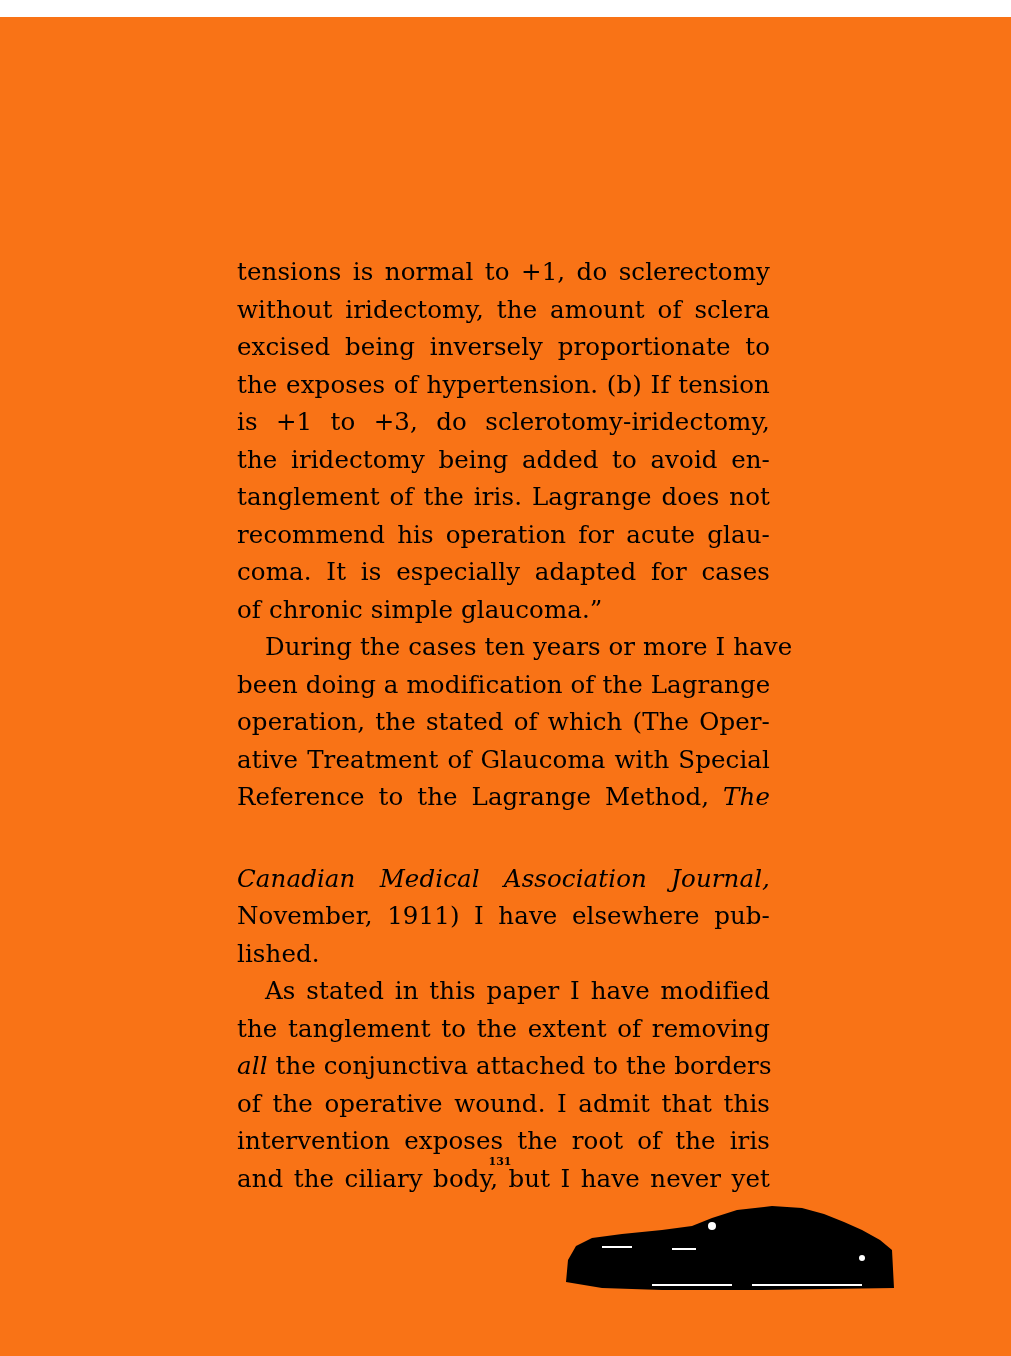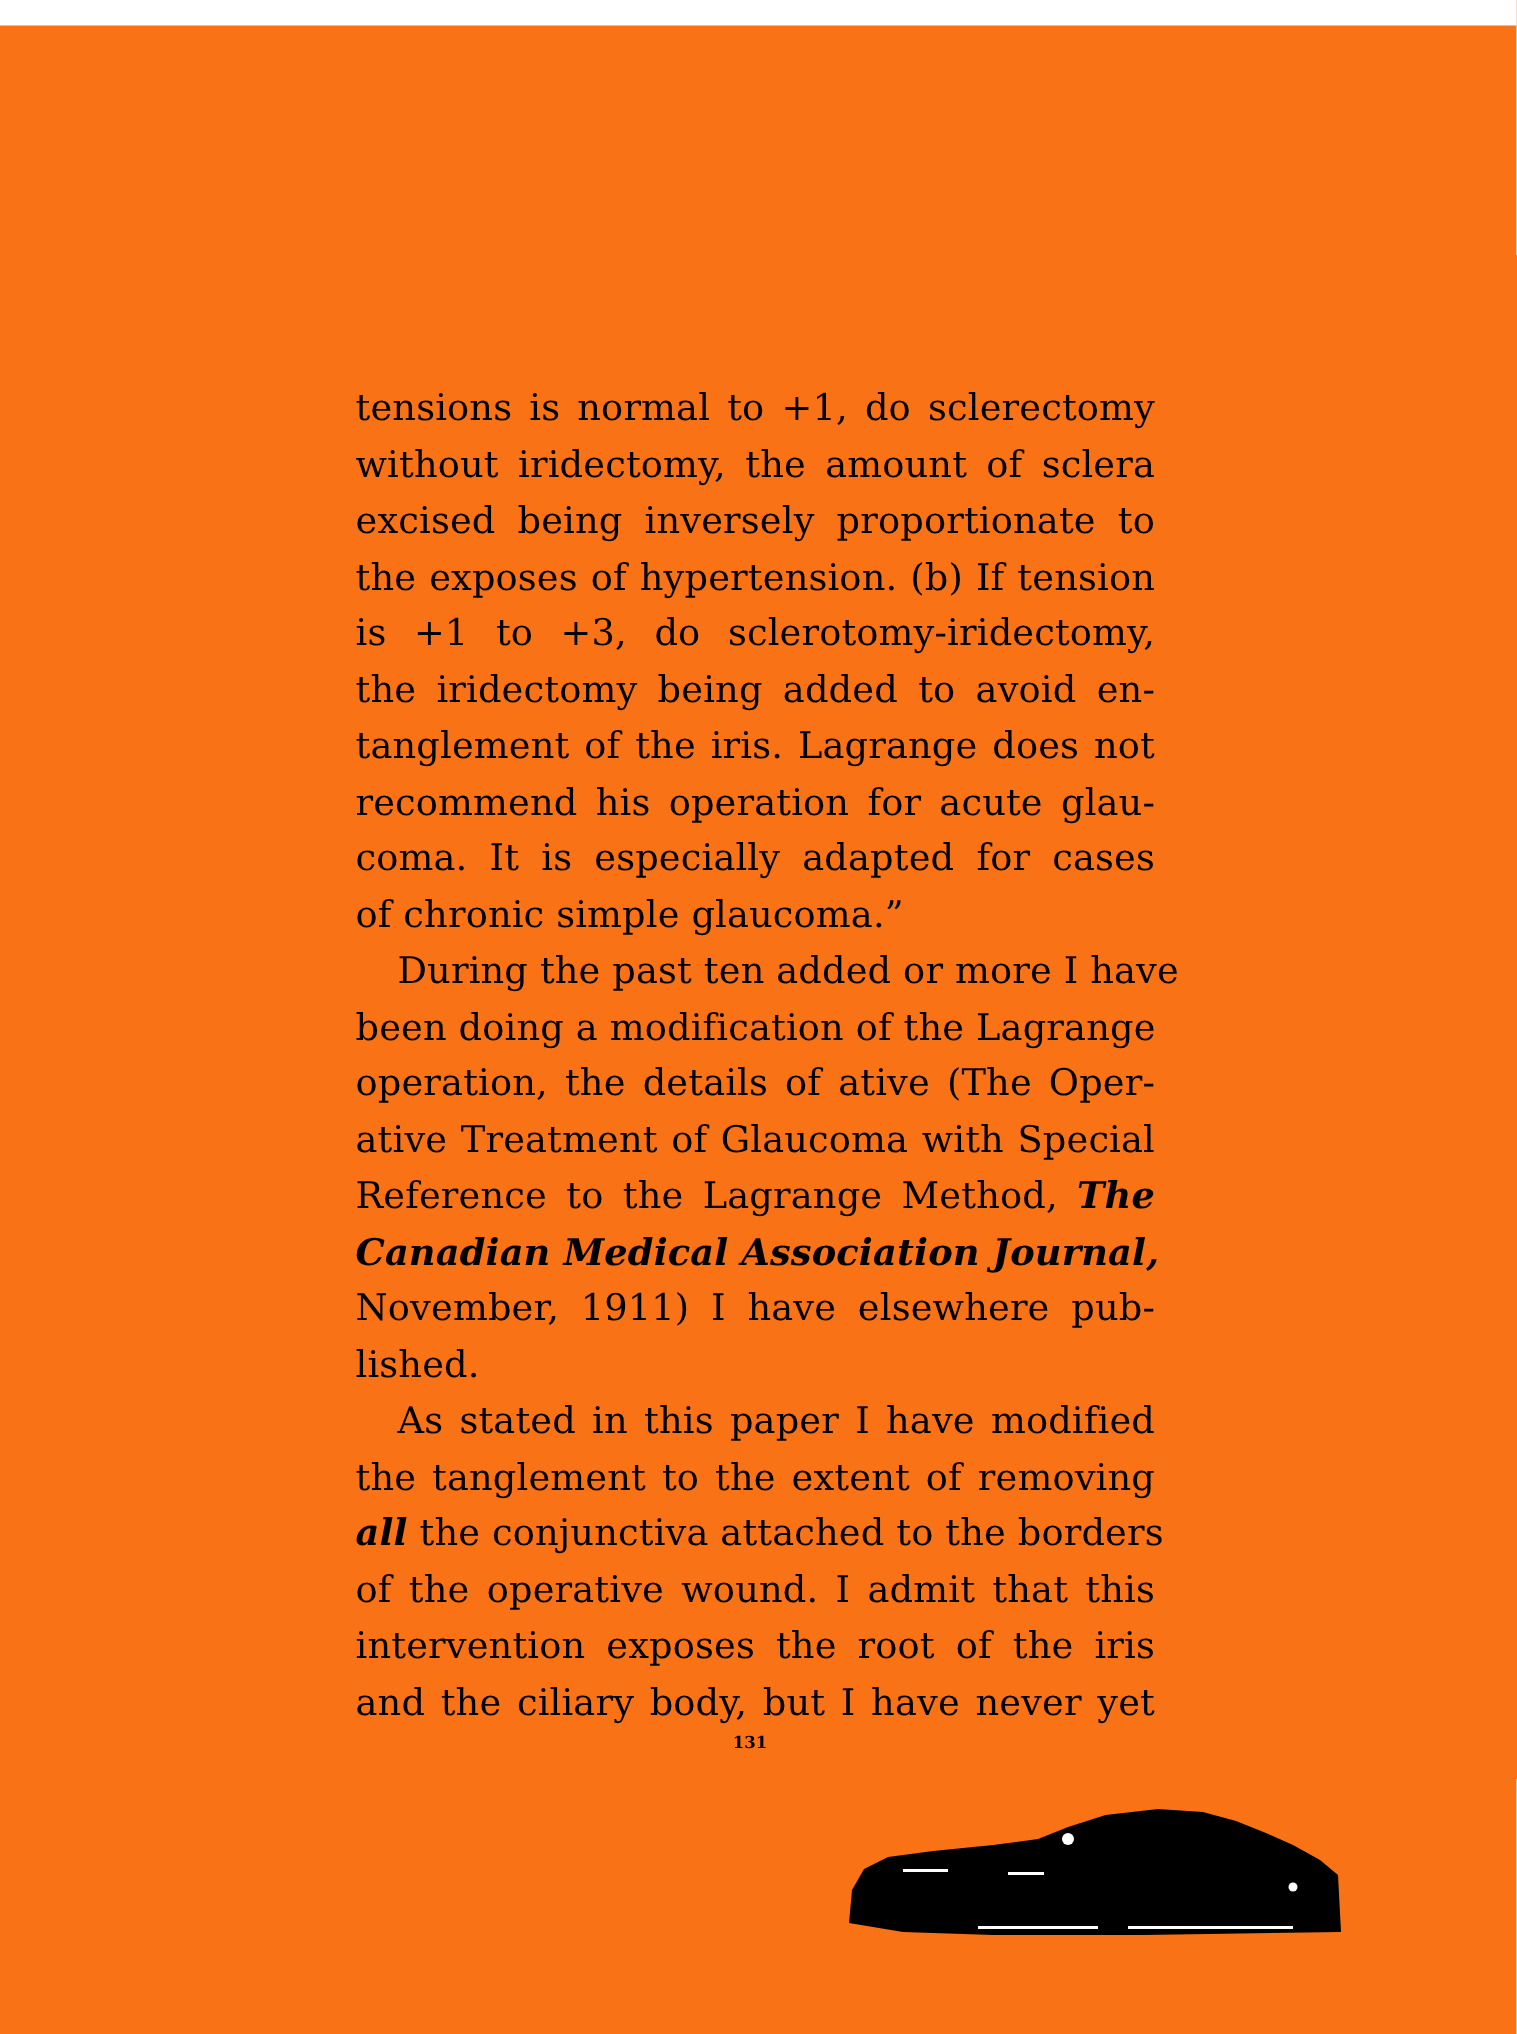--- a/index.html
+++ b/index.html
@@ -39,21 +39,22 @@
       letter-spacing: 0.1px;
     }
     .line.last {
       text-align-last: left;
     }
     .line.indent {
       padding-left: 28px;
     }
     .it {
       font-style: italic;
-      font-weight: bold;
+      font-weight: normal;
+      margin-top: 44px;
     }
     .page-number {
       position: absolute;
       left: 470px;
       top: 1138px;
       width: 60px;
       text-align: center;
       font-size: 11px;
       font-weight: bold;
       font-family: "DejaVu Serif", serif;
@@ -79,23 +80,23 @@
       <span class="line">the exposes of hypertension. (b) If tension</span>
       <span class="line">is +1 to +3, do sclerotomy-iridectomy,</span>
       <span class="line">the iridectomy being added to avoid en-</span>
       <span class="line">tanglement of the iris. Lagrange does not</span>
       <span class="line">recommend his operation for acute glau-</span>
       <span class="line">coma. It is especially adapted for cases</span>
       <span class="line last">of chronic simple glaucoma.”</span>
     </div>
 
     <div>
-      <span class="line indent">During the past ten added or more I have</span>
+      <span class="line indent">During the cases ten years or more I have</span>
       <span class="line">been doing a modification of the Lagrange</span>
-      <span class="line">operation, the details of ative (The Oper-</span>
+      <span class="line">operation, the stated of which (The Oper-</span>
       <span class="line">ative Treatment of Glaucoma with Special</span>
       <span class="line"><span>Reference to the Lagrange Method, </span><span class="it">The</span></span>
       <span class="line it">Canadian Medical Association Journal,</span>
       <span class="line">November, 1911) I have elsewhere pub-</span>
       <span class="line last">lished.</span>
     </div>
 
     <div>
       <span class="line indent">As stated in this paper I have modified</span>
       <span class="line">the tanglement to the extent of removing</span>

